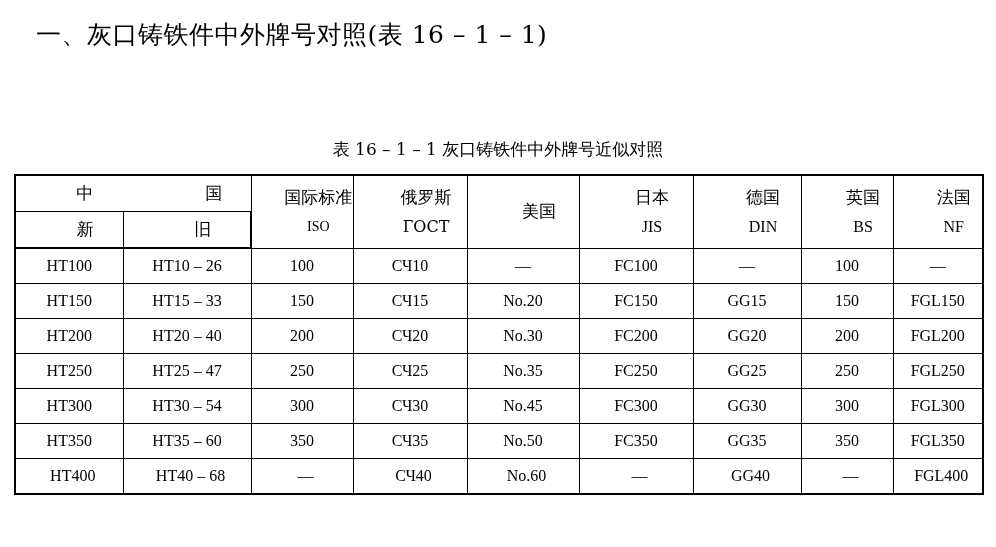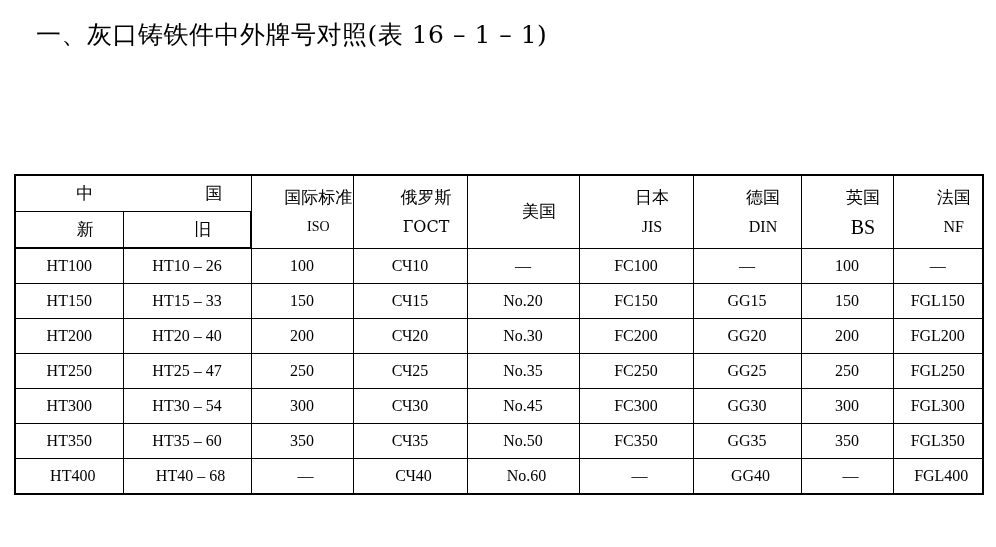--- a/index.html
+++ b/index.html
@@ -110,20 +110,21 @@
   col.c-bs   { width: 92px;  }
   col.c-nf   { width: 90px;  }
 </style>
 </head>
 <body>
 
 <div class="page">
 
   <div class="section-heading">一、灰口铸铁件中外牌号对照(表 16 – 1 – 1)</div>
 
+  <div class="table-caption">表 16 – 1 – 1    灰口铸铁件中外牌号近似对照</div>
 
   <table class="cmp">
     <colgroup>
       <col class="c-new">
         <col class="c-old">
         <col class="c-iso">
         <col class="c-gost">
       <col class="c-usa">
         <col class="c-jis">
         <col class="c-din">
@@ -147,21 +148,21 @@
         <th rowspan="2" class="cjk">
           <div style="line-height:30px;">日本</div>
           <div style="font-family:'Liberation Serif',serif;font-size:16px;line-height:28px;">JIS</div>
         </th>
         <th rowspan="2" class="cjk">
           <div style="line-height:30px;">德国</div>
           <div style="font-family:'Liberation Serif',serif;font-size:16px;line-height:28px;">DIN</div>
         </th>
         <th rowspan="2" class="cjk">
           <div style="line-height:30px;">英国</div>
-          <div style="font-family:'Liberation Serif',serif;font-size:20px;line-height:28px;text-align:center;">BS</div>
+          <div style="font-family:'Liberation Serif',serif;font-size:16px;line-height:28px;text-align:center;">BS</div>
         </th>
         <th rowspan="2" class="cjk">
           <div style="line-height:30px;">法国</div>
           <div style="font-family:'Liberation Serif',serif;font-size:16px;line-height:28px;">NF</div>
         </th>
       </tr>
       <tr>
         <th class="cjk">新</th>
         <th class="cjk">旧</th>
       </tr>

